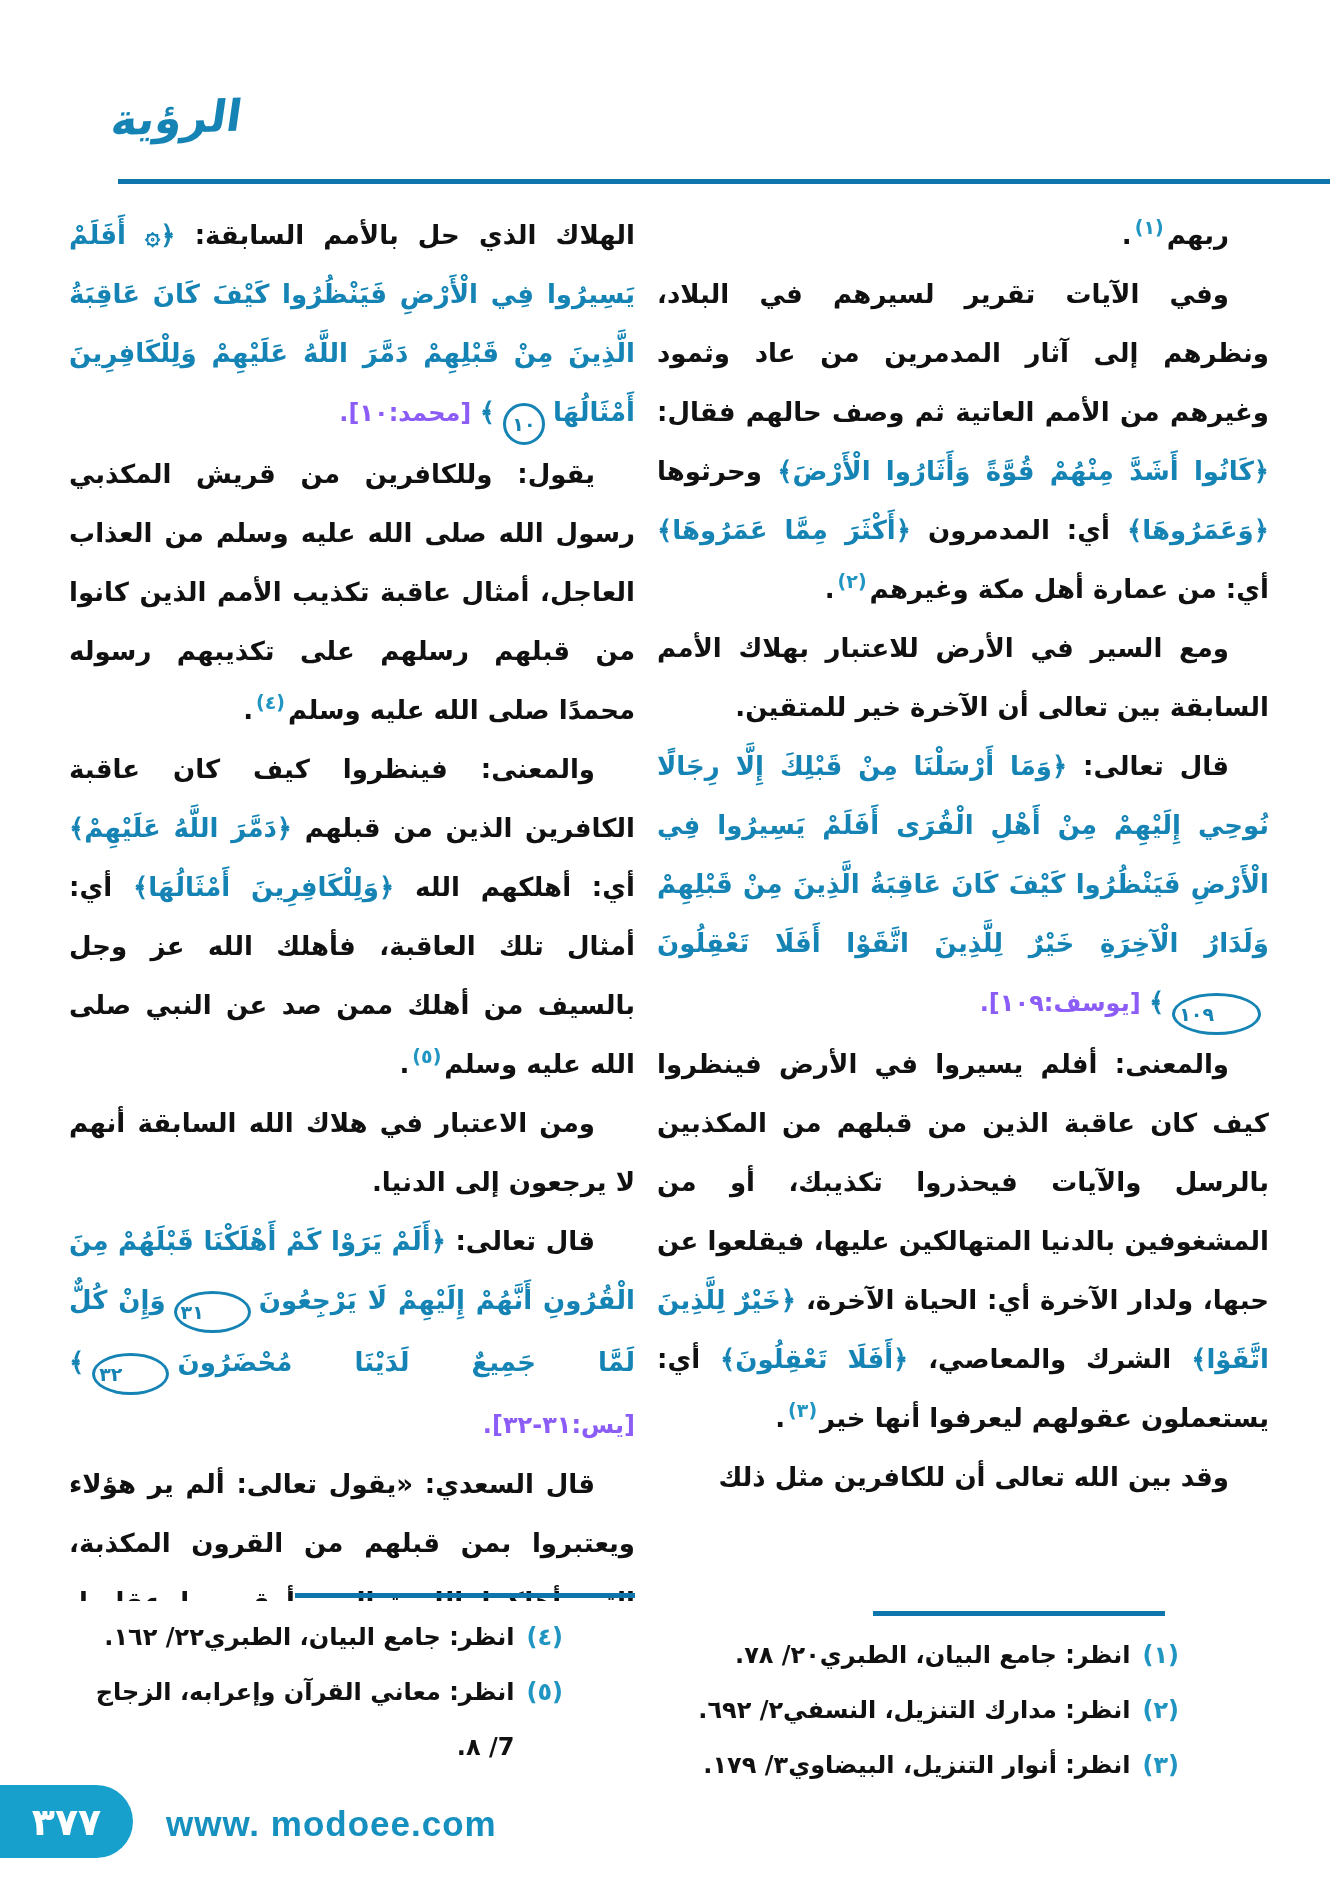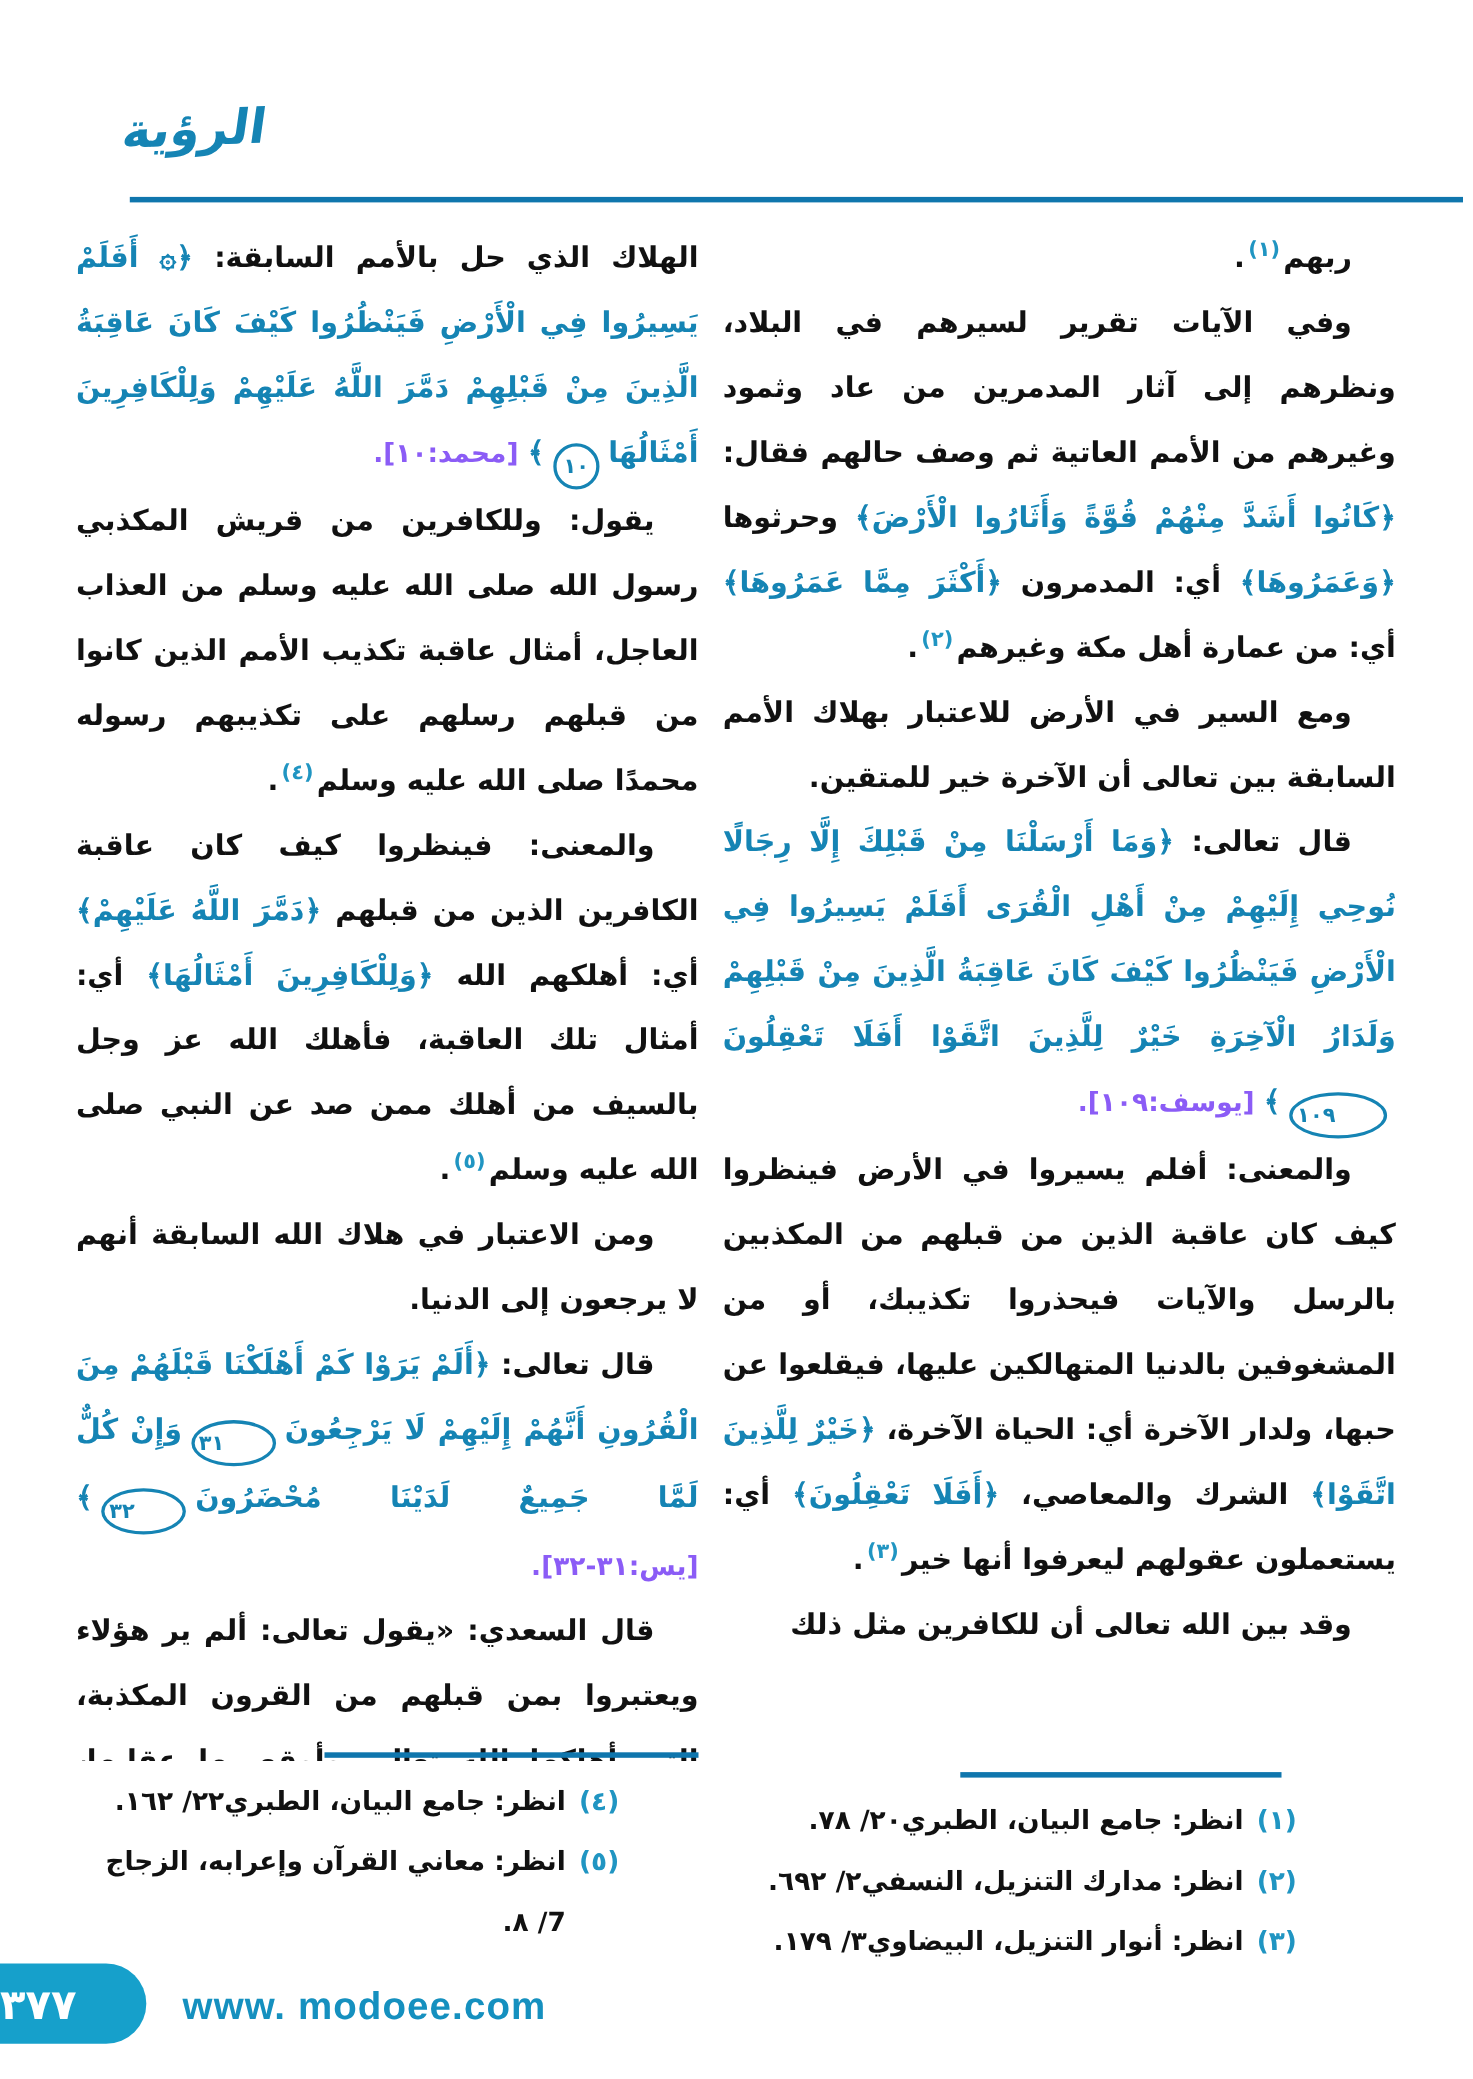--- a/index.html
+++ b/index.html
@@ -49,21 +49,21 @@
   .fn-sep{height:5px;background:var(--rule,#0f76ad);margin-bottom:12px;}
   .col-right .fn-sep{width:56%;margin-right:14px;}
   .col-left  .fn-sep{width:60%;margin-right:0;}
   .footnote{display:flex;gap:12px;font-size:24px;line-height:55px;font-weight:bold;}
   .col-left .footnote{padding-right:72px;}
   .footnote-num{color:var(--marker,#2095c2);flex:0 0 auto;}
   .footnote-text{color:#111;}
   .pill{
     position:absolute;left:0;bottom:32px;width:133px;height:73px;
     background:var(--footer,#16a0cb);border-radius:0 38px 38px 0;
-    display:flex;align-items:center;justify-content:flex-end;
+    display:flex;align-items:center;justify-content:center;
     color:#fff;font-size:38px;font-weight:bold;
   }
   .website{
     position:absolute;left:166px;bottom:46px;direction:ltr;
     font-family:"Liberation Sans",sans-serif;font-size:35px;
     color:#1590bf;font-weight:bold;letter-spacing:1px;text-decoration:none;
   }
 </style>
 </head>
 <body>

